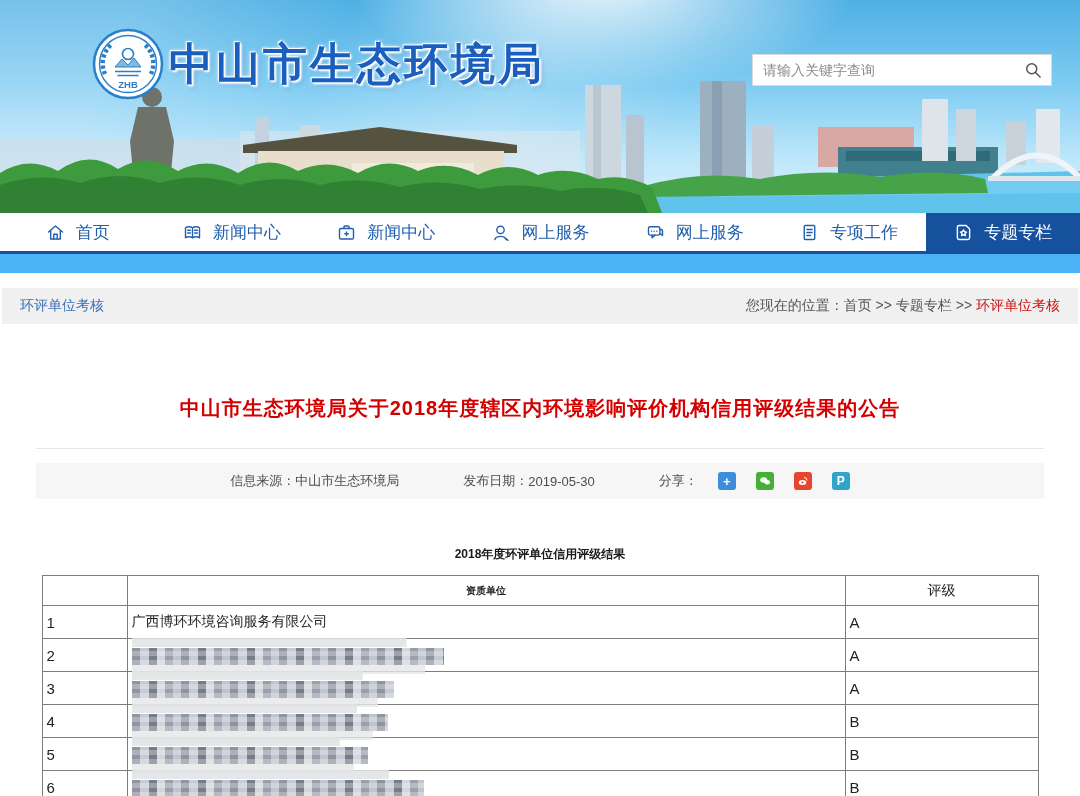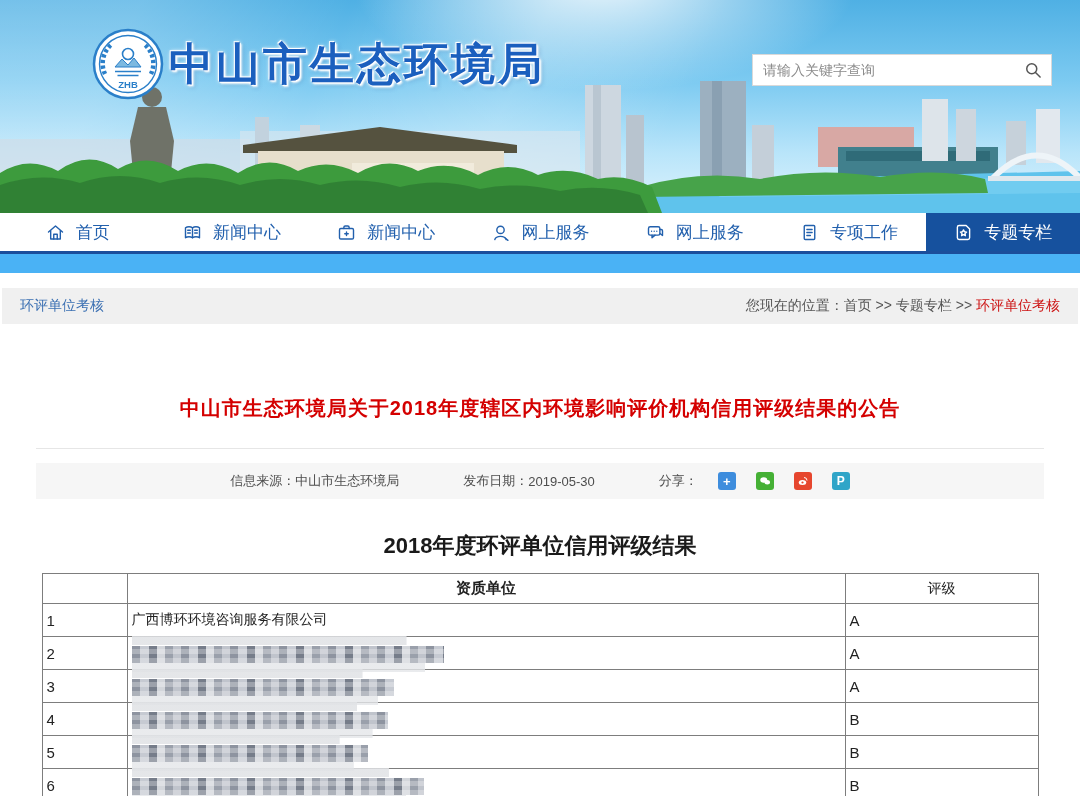--- a/index.html
+++ b/index.html
@@ -79,31 +79,31 @@
     width:18px; height:18px; border-radius:3px; display:inline-flex; align-items:center; justify-content:center;
     color:#fff; font-size:13px; font-weight:bold; cursor:pointer; line-height:1;
   }
   .share-more  { background:#3e8ddd; }
   .share-wechat{ background:#45b035; }
   .share-weibo { background:#e6462e; }
   .share-qzone { background:#30a5c8; font-size:12px; }
   .share-icon svg { width:12px; height:12px; }
 
   
-  .table-title { margin-top:32px; text-align:center; font-size:22px; font-weight:bold; color:#1a1a1a; }
+  .table-title { margin-top:47px; text-align:center; font-size:12px; font-weight:bold; color:#1a1a1a; }
   table.rating {
     margin:12px auto 0; width:996px; border-collapse:collapse; table-layout:fixed;
     font-size:14px; color:#222;
   }
   table.rating th, table.rating td { border:1px solid #7d7d7d; padding:2px 4px; overflow:visible; }
   table.rating col.c1 { width:85px; }
   table.rating col.c2 { width:718px; }
   table.rating col.c3 { width:193px; }
   table.rating thead th { height:30px; font-weight:normal; text-align:center; }
-  table.rating thead th.company-h { font-weight:bold; font-size:15px; }
+  table.rating thead th.company-h { font-weight:bold; font-size:10px; }
   table.rating tbody td { height:33px; vertical-align:middle; }
   td.idx { font-size:15px; }
   td.rating-cell { font-size:15px; }
 
   .censor {
     position:relative; z-index:2; height:36px; margin:-8px 0 -10px;
     background-image:
       linear-gradient(rgba(224,226,229,.85), rgba(224,226,229,.85)),
       repeating-linear-gradient(0deg, rgba(255,255,255,.28) 0 5px, rgba(0,0,0,0) 5px 9px),
       repeating-linear-gradient(90deg, #8e94a0 0 8px, #c6cad2 8px 17px, #767d8a 17px 25px, #d3d6db 25px 33px, #9aa0ab 33px 41px, #c0c4cc 41px 49px),

